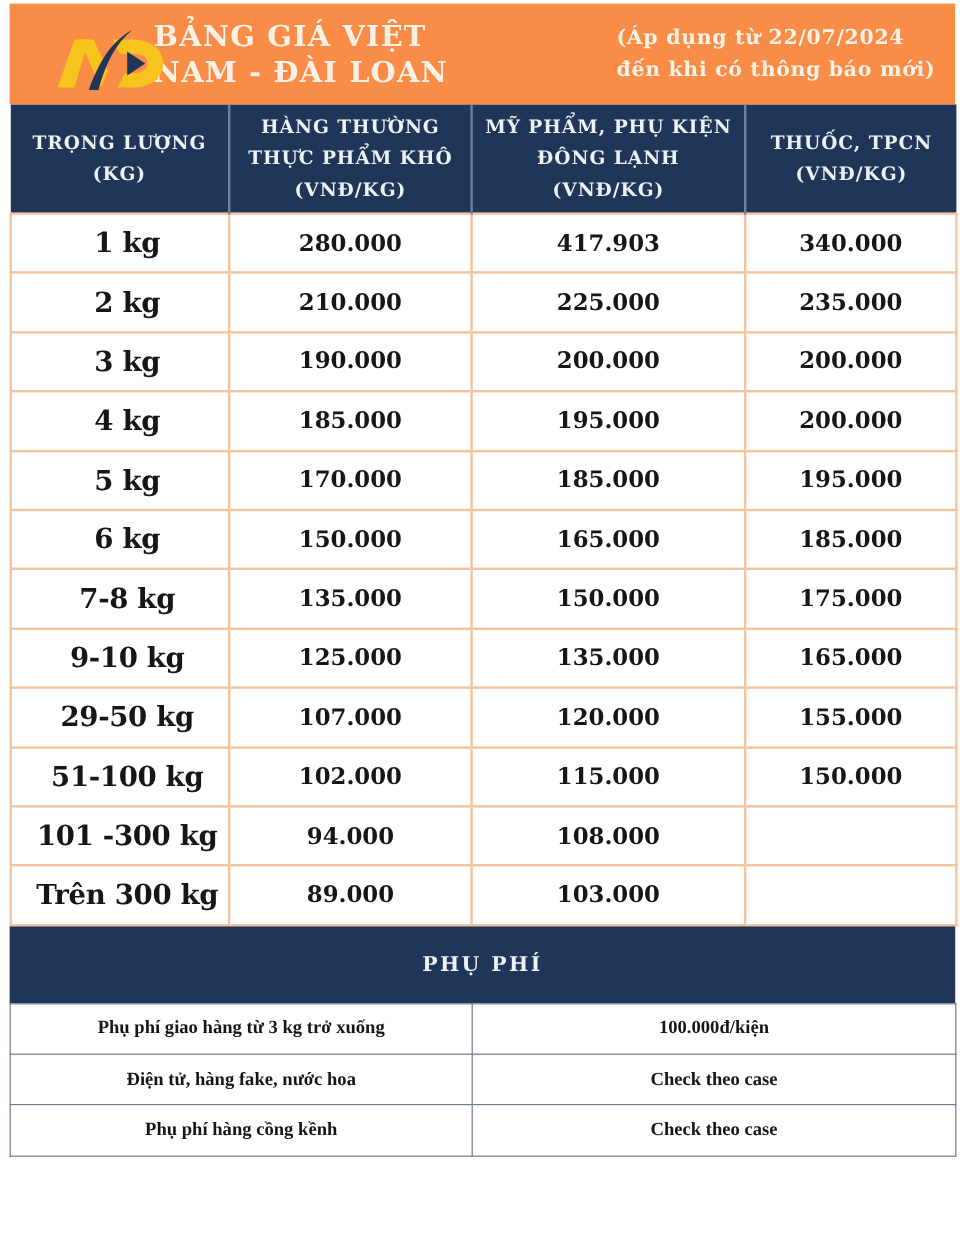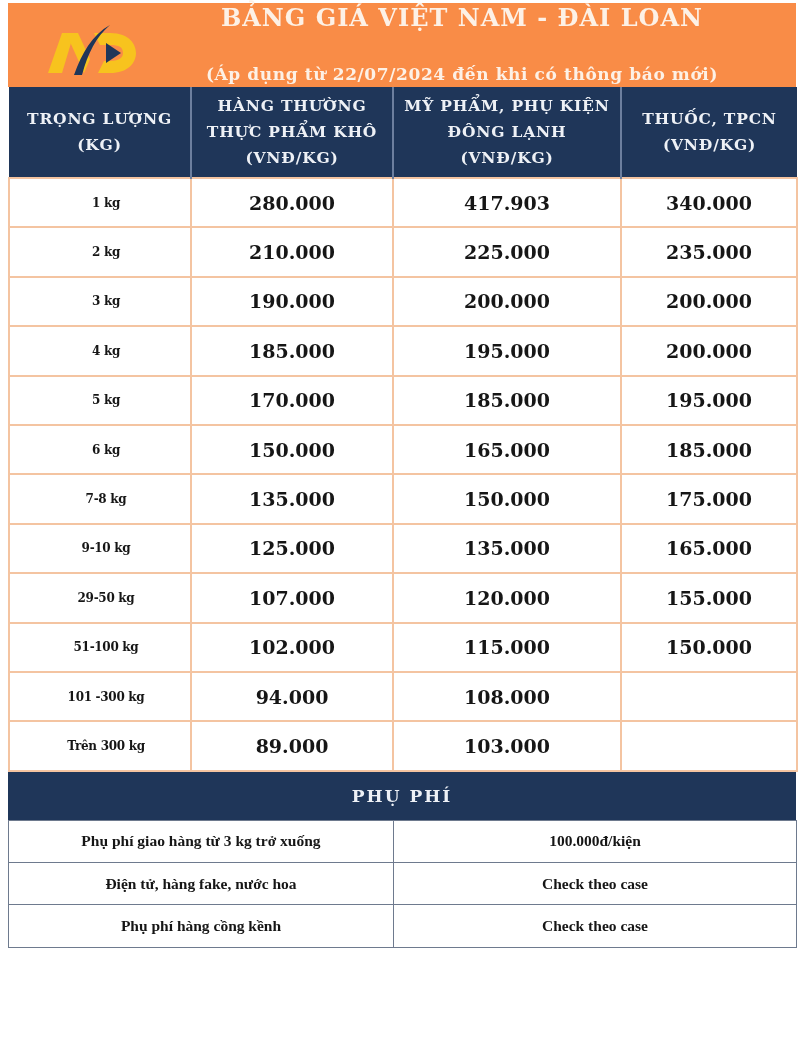--- a/index.html
+++ b/index.html
@@ -4,21 +4,21 @@
   <style>
     * { box-sizing: border-box; margin: 0; padding: 0; }
     html, body { width: 800px; height: 1045px; background: #ffffff; overflow: hidden; }
     body { font-family: "DejaVu Serif", "Liberation Serif", serif; color: #141414; position: relative; }
 
     .sheet { position: absolute; left: 8px; top: 3px; width: 788px; }
 
     
     .banner {
       height: 84px; background: #f98c47; position: relative;
-      display: flex; flex-direction: column; align-items: center; justify-content: space-between;
+      display: flex; align-items: center; justify-content: flex-end;
     }
     .banner .logo { position: absolute; left: 36px; top: 18px; width: 96px; height: 56px; }
     .banner .title {
       color: #fdf1e6; font-weight: bold; font-size: 24px; letter-spacing: 1px;
       margin-left: 120px; line-height: 30px;
     }
     .banner .subtitle {
       color: #fdf1e6; font-weight: bold; font-size: 17px; letter-spacing: 0.6px;
       margin-left: 120px; line-height: 26px;
     }
@@ -38,25 +38,25 @@
       padding: 0 4px;
     }
     table.prices thead th:last-child { border-right: none; }
     table.prices thead th .hl { display: block; }
 
     table.prices tbody td {
       height: 49.4px; text-align: center; vertical-align: middle;
       font-weight: bold; font-size: 19px; color: #161616;
       border: 2px solid #f4c4a1; background: #ffffff;
     }
-    table.prices tbody td.w { font-size: 12px; letter-spacing: -0.3px; padding-left: 12px; }
+    table.prices tbody td.w { font-size: 23px; letter-spacing: -0.3px; padding-left: 12px; }
 
     
     .surcharge-bar {
-      height: 48px; background: #1f3659; color: #eef1f6;
+      height: 64px; background: #1f3659; color: #eef1f6;
       display: flex; align-items: center; justify-content: center;
       font-weight: bold; font-size: 17px; letter-spacing: 2px;
     }
     table.fees { border-collapse: collapse; width: 788px; table-layout: fixed; }
     table.fees col.f0 { width: 385px; }
     table.fees col.f1 { width: 403px; }
     table.fees td {
       height: 42.3px; text-align: center; vertical-align: middle;
       font-family: "Liberation Serif", "DejaVu Serif", serif;
       font-weight: bold; font-size: 15.5px; color: #161616;

